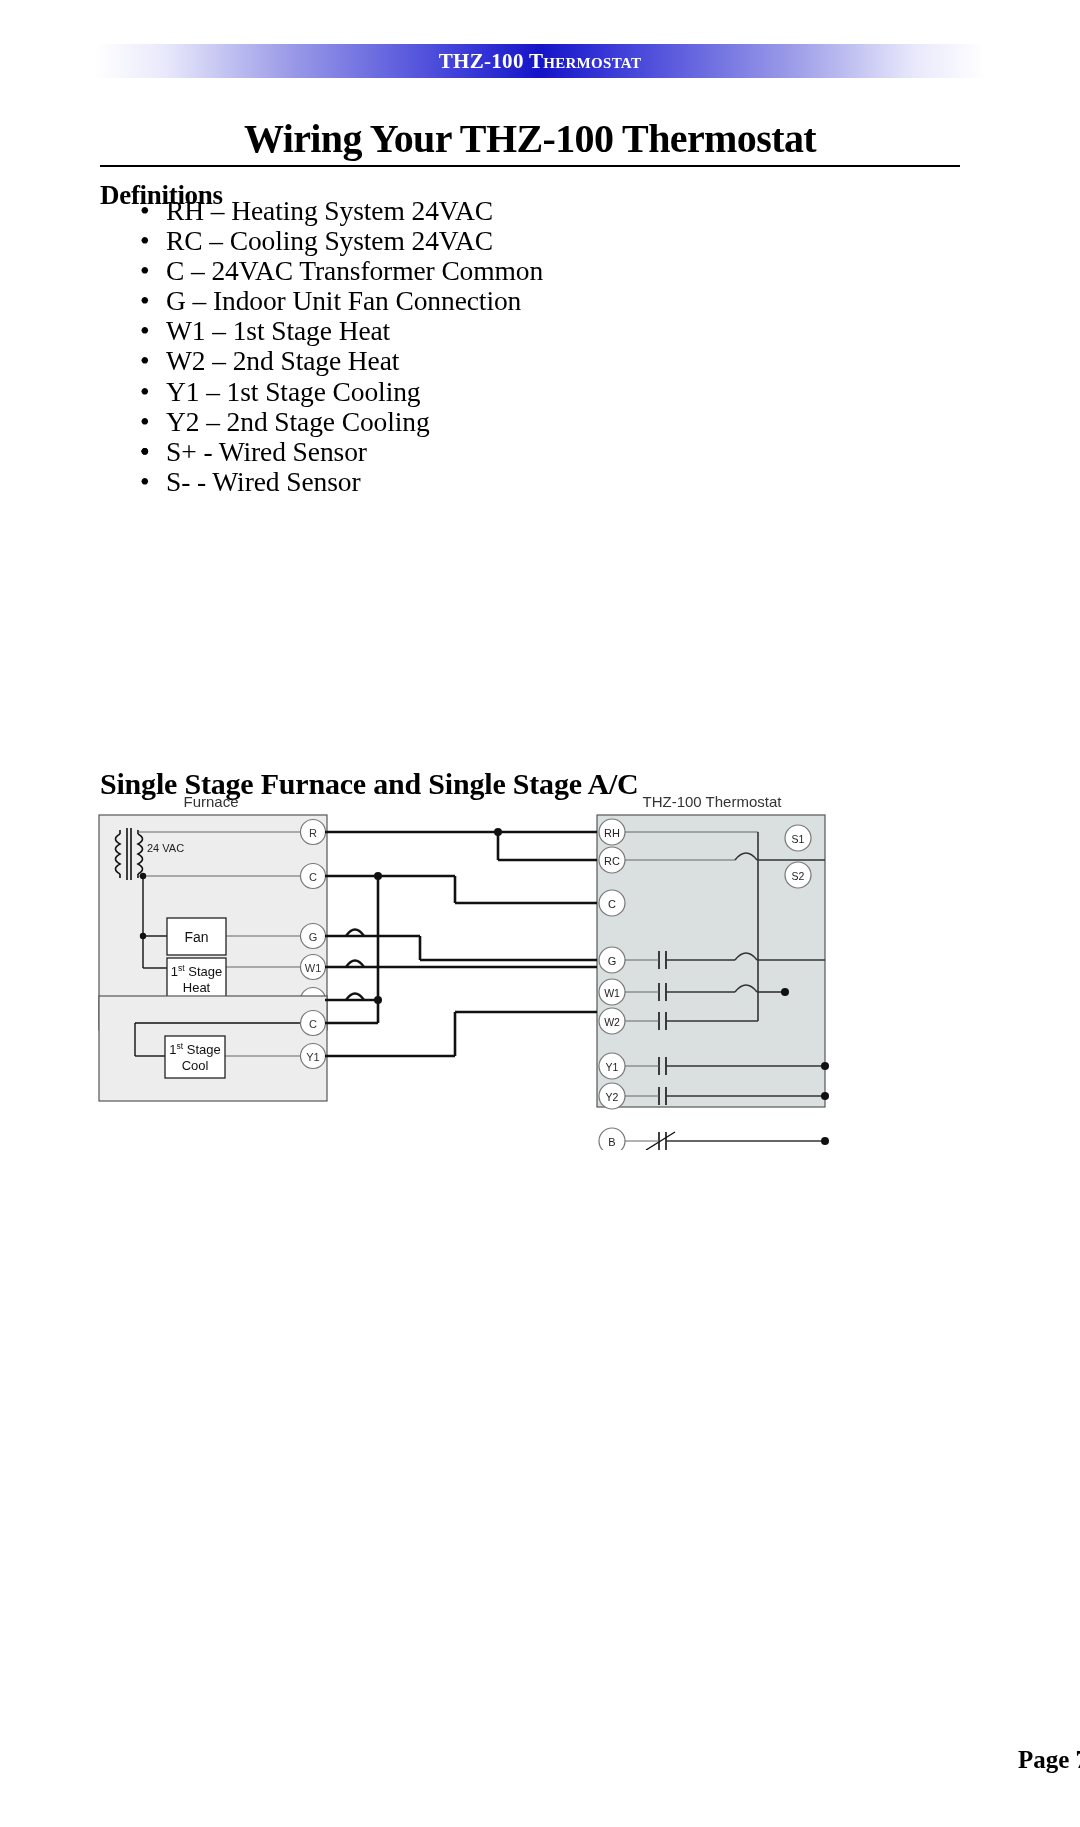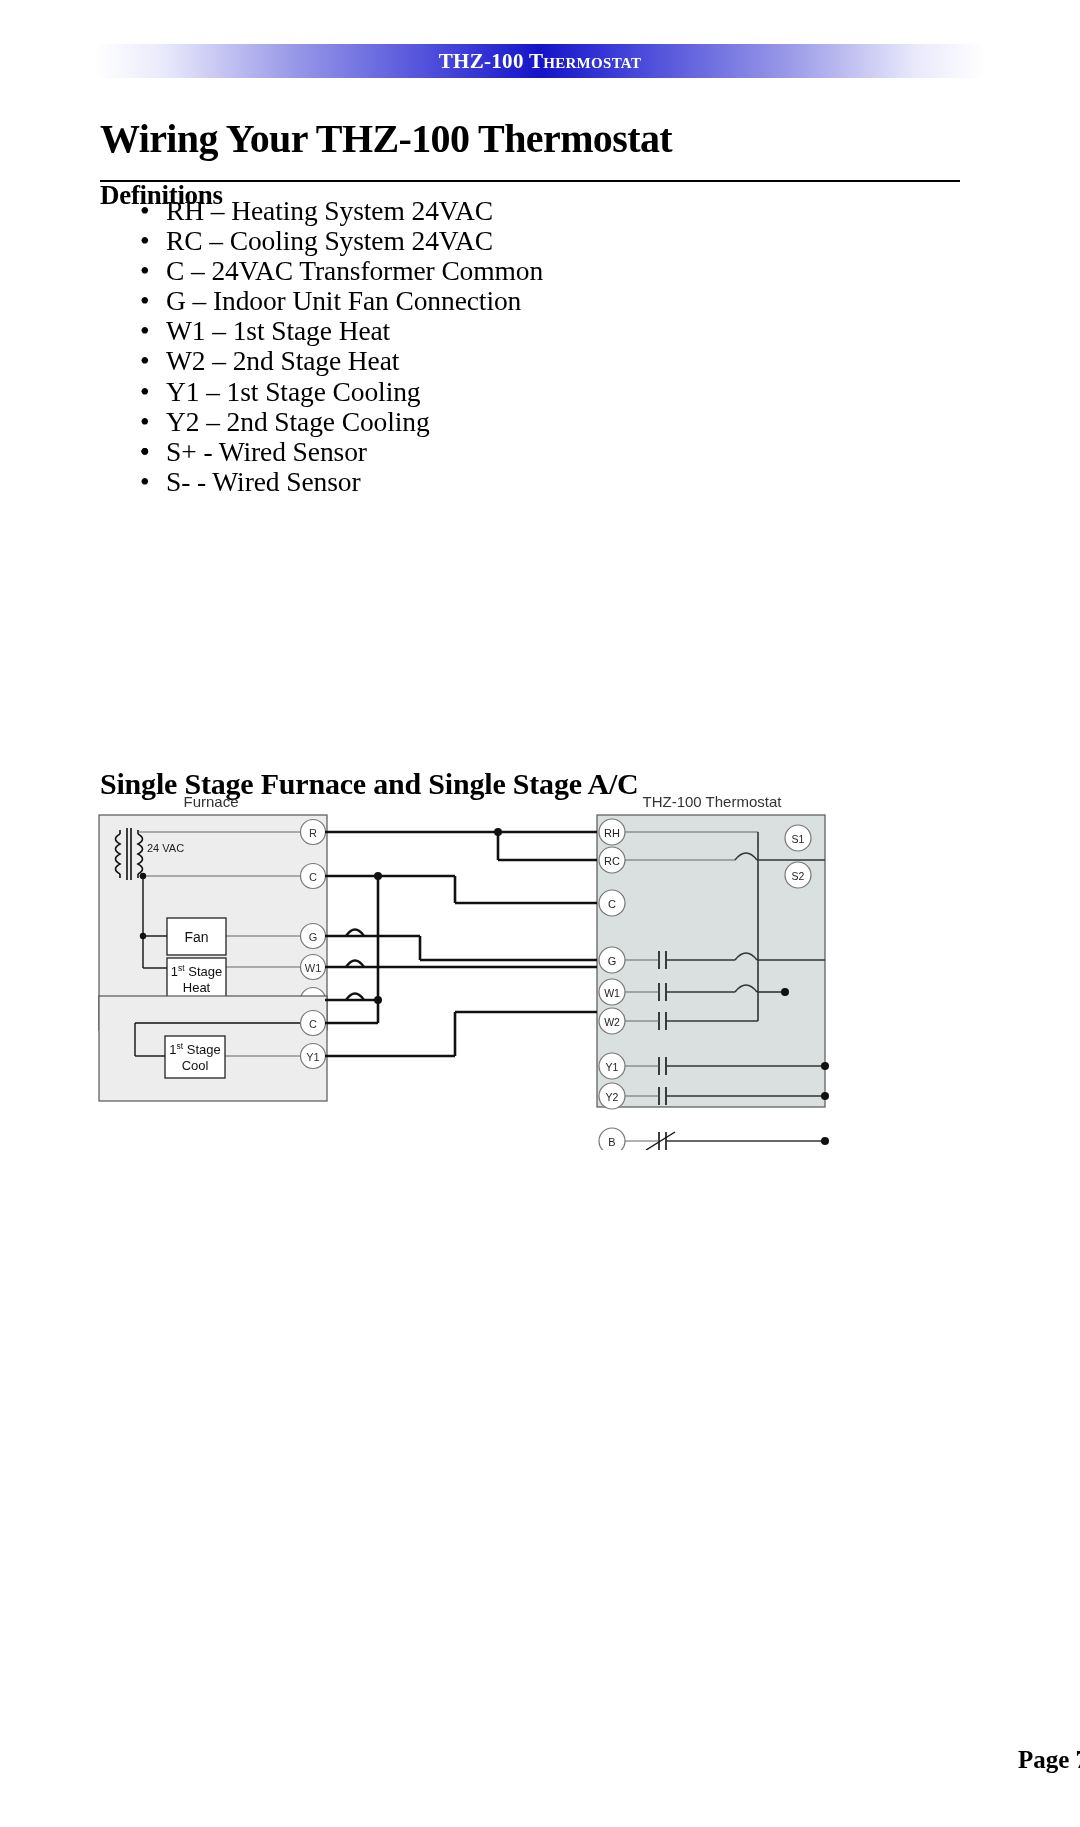--- a/index.html
+++ b/index.html
@@ -56,22 +56,23 @@
   .page-title {
     position: absolute;
     left: 100px;
     top: 88px;
     width: 860px;
     font-family: "Liberation Serif", "DejaVu Serif", serif;
     font-weight: bold;
     font-size: 40px;
     letter-spacing: -0.6px;
     border-bottom: 2.5px solid #000;
-    padding-bottom: 18px;
+    padding-bottom: 3px;
     white-space: nowrap;
+    text-align: center;
   }
 
   
   .section-heading {
     position: absolute;
     font-family: "Liberation Serif", "DejaVu Serif", serif;
     font-weight: bold;
     white-space: nowrap;
   }
   #definitions-heading {

